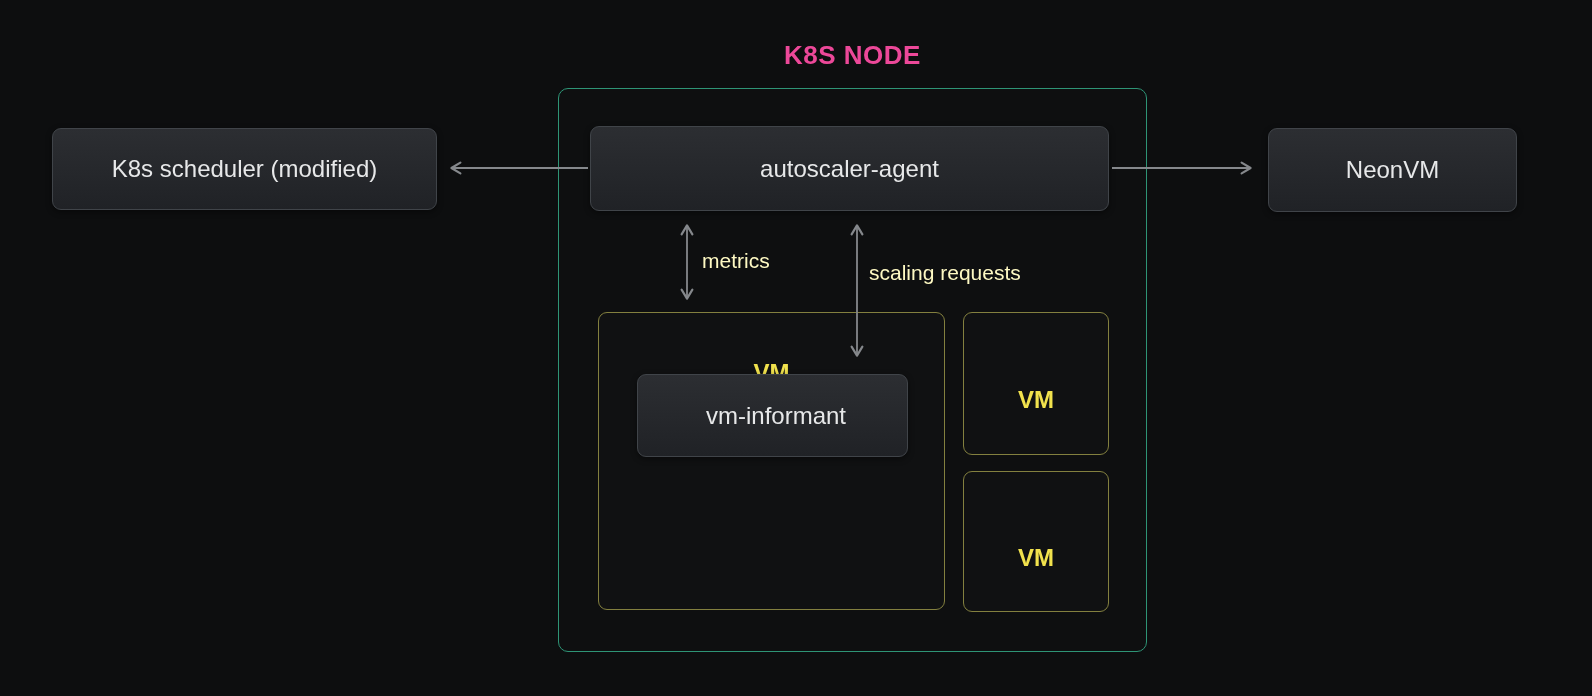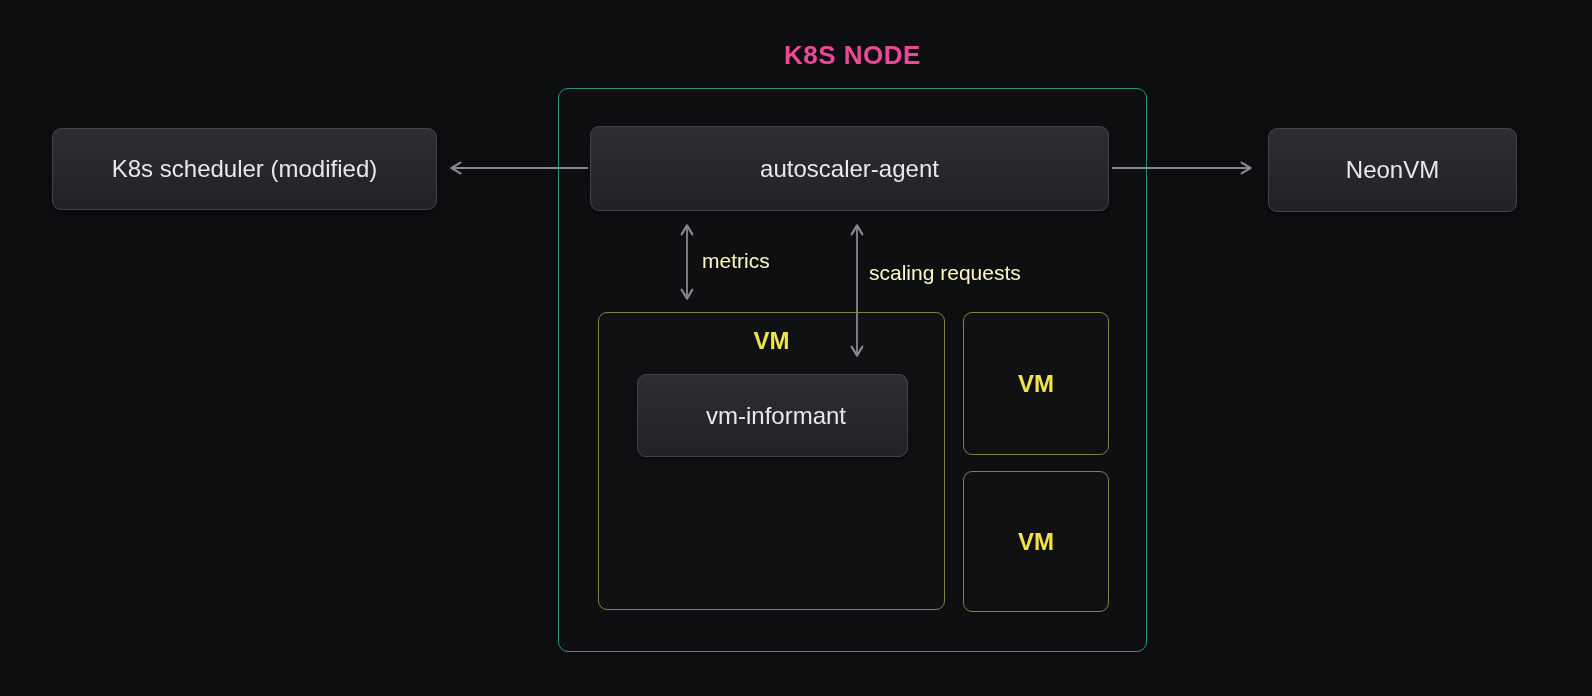--- a/index.html
+++ b/index.html
@@ -63,20 +63,21 @@
     box-sizing: border-box;
   }
   .vm-main   { left: 598px; top: 312px; width: 347px; height: 298px; }
   .vm-top    { left: 963px; top: 312px; width: 146px; height: 143px; }
   .vm-bottom { left: 963px; top: 471px; width: 146px; height: 141px; }
   .vm-label {
     color: #f1e24d;
     font-size: 24px;
     font-weight: 700;
     text-align: center;
+    margin-top: 32px;
   }
   .vm-main .vm-label {
     position: absolute;
     top: 14px;
     left: 0;
     width: 100%;
   }
   .vm-center {
     display: flex;
     align-items: center;

